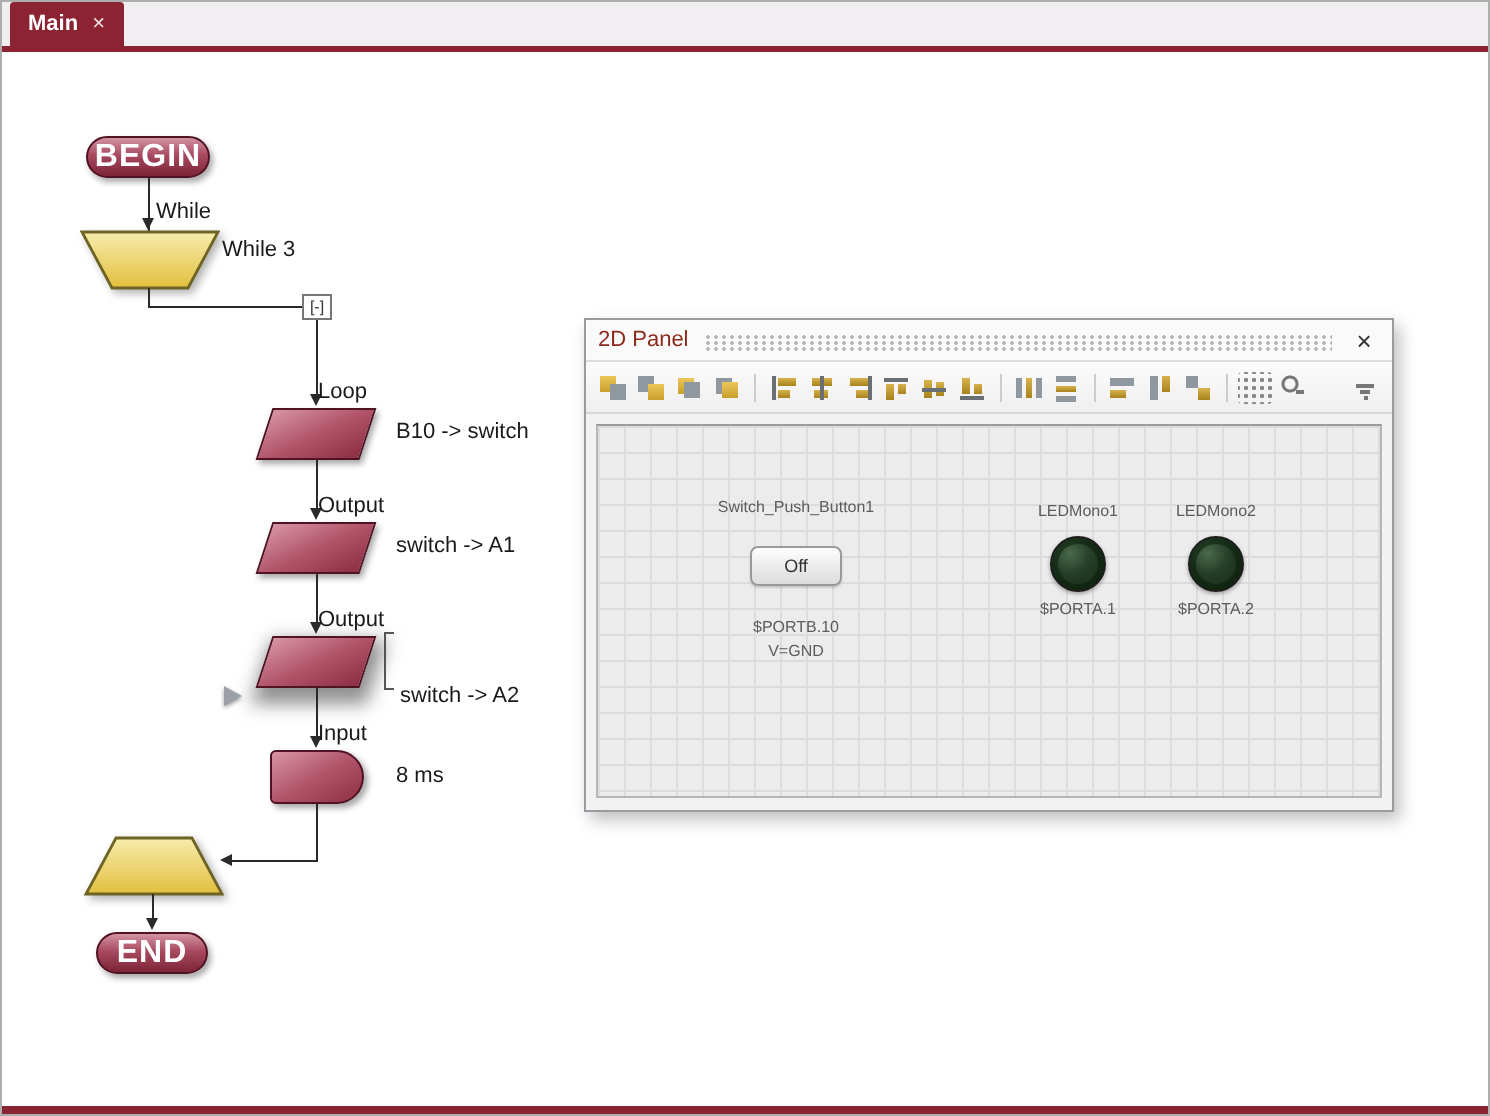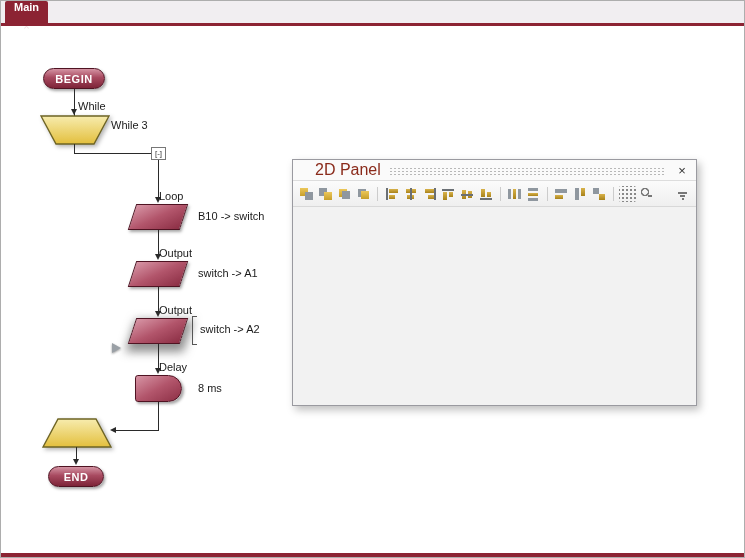--- a/index.html
+++ b/index.html
@@ -9,36 +9,36 @@
   .window{
     position:relative; width:745px; height:558px; background:#fff;
     border:1px solid #adadad; overflow:hidden;
   }
 
   
   .tabbar{ position:absolute; left:0; top:0; right:0; height:22px;
     background:#f1eef1; display:flex; align-items:flex-end; }
   .tab{ height:22px; margin-left:4px; padding:0 9px; display:flex; align-items:center; gap:7px;
     background:var(--accent,#8c2333); color:#fff; font-size:11px; font-weight:bold;
-    border-radius:2px 2px 0 0;flex-direction:column; }
+    border-radius:2px 2px 0 0; }
   .tab .tab-close{ font-weight:normal; font-size:11px; color:#f3dfe2; }
   .tab-underline{ position:absolute; left:0; top:22px; right:0; height:3px; background:var(--accent,#8c2333); }
   .bottom-bar{ position:absolute; left:0; bottom:0; right:0; height:4px; background:var(--accent,#8c2333); }
 
   
   .line{ position:absolute; background:#2a2a2a; }
   .v{ width:1px; } .h{ height:1px; }
   .ar-d{ position:absolute; width:0; height:0;
     border-left:3.5px solid transparent; border-right:3.5px solid transparent; border-top:6px solid #2a2a2a; }
   .ar-l{ position:absolute; width:0; height:0;
     border-top:3.5px solid transparent; border-bottom:3.5px solid transparent; border-right:6px solid #2a2a2a; }
 
   .pill{ position:absolute; border-radius:11px;
     background:linear-gradient(180deg,#d493a3 0%,#a84a60 45%,#7d2438 100%);
-    border:1px solid #4f1322; color:#fff; font-size:11px; font-weight:bold; letter-spacing:.5px;
+    border:1px solid #4f1322; color:#fff; font-size:16px; font-weight:bold; letter-spacing:.5px;
     display:flex; align-items:center; justify-content:center;
     box-shadow:1.5px 2px 3px rgba(0,0,0,.35); }
 
   .pgram{ position:absolute; width:52px; height:26px;
     background:linear-gradient(150deg,#d795a5 0%,#b2556b 50%,#8c2f45 100%);
     border:1px solid #4f1322; transform:skewX(-18deg);
     box-shadow:2px 2px 3px rgba(0,0,0,.35); }
   .pgram.selected{ box-shadow:3px 5px 9px 3px rgba(70,70,70,.6); }
 
   .delay-shape{ position:absolute; left:134px; top:374px; width:47px; height:27px;
@@ -59,21 +59,21 @@
 
   .exec-arrow{ position:absolute; left:111px; top:342px; width:0; height:0;
     border-top:5px solid transparent; border-bottom:5px solid transparent;
     border-left:9px solid #9aa0a6; filter:drop-shadow(0 1px 1px rgba(0,0,0,.4)); }
 
   
   .panel{ position:absolute; left:291px; top:158px; width:405px; height:247px;
     background:#f2f2f2; border:1px solid #9a9aa0; box-shadow:3px 4px 8px rgba(0,0,0,.25); }
   .panel-titlebar{ height:21px; background:#fafafa; border-bottom:1px solid #ddd;
     display:flex; align-items:center; padding:0 6px; }
-  .panel-title{ font-size:16px; color:var(--panel_title,#8a2a1a); white-space:nowrap;margin-left:16px; }
+  .panel-title{ font-size:11px; color:var(--panel_title,#8a2a1a); white-space:nowrap; }
   .dots{ flex:1; height:9px; margin:3px 8px 0;
     background:radial-gradient(circle,#b8b8b8 0.9px, transparent 1px) 0 0/4px 3px repeat; }
   .panel-close{ font-size:13px; color:#333; width:16px; text-align:center; }
 
   .panel-toolbar{ height:26px; background:linear-gradient(#fbfbfb,#efefef);
     border-bottom:1px solid #d8d8d8; display:flex; align-items:center; padding:0 5px; gap:2px; }
   .tbi{ width:17px; height:16px; border-radius:2px; flex:0 0 auto; }
   .tsep{ width:1px; height:14px; background:#ccc; margin:0 3px; flex:0 0 auto; }
 
   .ic-la{ background:linear-gradient(#8f979f,#8f979f) 7px 6px/8px 8px no-repeat,
@@ -181,26 +181,26 @@
   <div class="ar-d" style="left:153.5px;top:253px"></div>
   <div class="flabel" style="left:158px;top:246px">Output</div>
   <div class="pgram" style="left:131px;top:260px"></div>
   <div class="flabel" style="left:197px;top:266px">switch -&gt; A1</div>
   <div class="line v" style="left:157px;top:286px;height:25px"></div>
 
   <div class="ar-d" style="left:153.5px;top:310px"></div>
   <div class="flabel" style="left:158px;top:303px">Output</div>
   <div class="pgram selected" style="left:131px;top:317px"></div>
   <div class="sel-bracket"></div>
-  <div class="flabel" style="left:199px;top:322px">switch -&gt; A2</div>
+  <div class="flabel" style="left:199px;top:341px">switch -&gt; A2</div>
   <div class="exec-arrow"></div>
   <div class="line v" style="left:157px;top:343px;height:25px"></div>
 
   <div class="ar-d" style="left:153.5px;top:367px"></div>
-  <div class="flabel" style="left:158px;top:360px">Delay</div>
+  <div class="flabel" style="left:158px;top:360px">Input</div>
   <div class="delay-shape"></div>
   <div class="flabel" style="left:197px;top:381px">8 ms</div>
   <div class="line v" style="left:157px;top:401px;height:29px"></div>
 
   <div class="line h" style="left:112px;top:429px;width:46px"></div>
   <div class="ar-l" style="left:109px;top:425.5px"></div>
   <svg class="trap" style="left:41px;top:417px" width="70" height="30" viewBox="0 0 70 30">
     <defs>
         <linearGradient id="gy2" x1="0" y1="0" x2="0" y2="1">
       <stop offset="0" stop-color="#f7ecae"></stop>
@@ -239,16 +239,31 @@
       <span class="tsep"></span>
       <span class="tbi ic-sw" title="same-width"></span>
       <span class="tbi ic-sh" title="same-height"></span>
       <span class="tbi ic-ss" title="same-size"></span>
       <span class="tsep"></span>
       <span class="tbi ic-gr" title="snap-to-grid"></span>
       <span class="tbi ic-zm" title="zoom-panel"></span>
       <span class="tbi ic-more" title="more"></span>
     </div>
 
+    <div class="panel-canvas">
+
+      <div class="clabel" style="left:39px;top:36px;width:120px">Switch_Push_Button1</div>
+      <div class="off-btn">Off</div>
+      <div class="clabel" style="left:49px;top:96px;width:100px">$PORTB.10</div>
+      <div class="clabel" style="left:49px;top:108px;width:100px">V=GND</div>
+
+      <div class="clabel" style="left:200px;top:38px;width:80px">LEDMono1</div>
+      <div class="led" style="left:226px;top:55px"></div>
+      <div class="clabel" style="left:200px;top:87px;width:80px">$PORTA.1</div>
+
+      <div class="clabel" style="left:269px;top:38px;width:80px">LEDMono2</div>
+      <div class="led" style="left:295px;top:55px"></div>
+      <div class="clabel" style="left:269px;top:87px;width:80px">$PORTA.2</div>
+    </div>
   </div>
 
   <div class="bottom-bar"></div>
 </div>
 
 </body></html>

